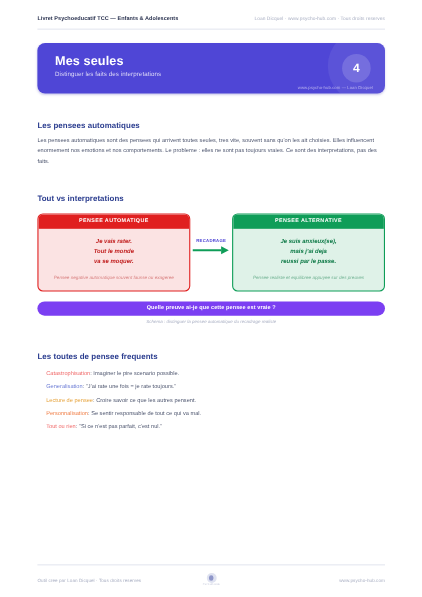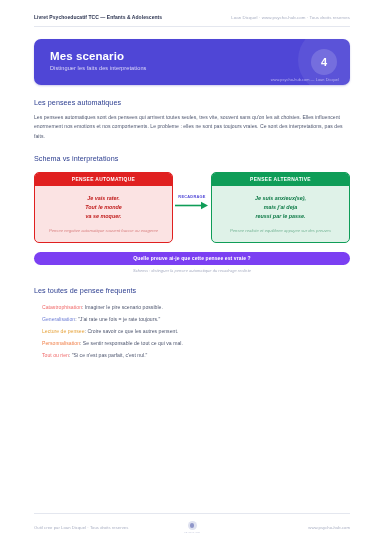--- a/index.html
+++ b/index.html
@@ -101,23 +101,23 @@
     right: 11px;
     bottom: 3px;
     color: #b9b2ee;
     font-size: 3.9px;
     letter-spacing: 0.05px;
   }
 
   
   .sec-title {
     font-size: 7.2px;
-    font-weight: normal;
+    font-weight: bold;
     color: #2b3d8f;
-    margin-top: 13px;
+    margin-top: 24px;
     margin-bottom: 6px;
     letter-spacing: 0.05px;
   }
   .para {
     font-size: 5.1px;
     line-height: 1.85;
     color: #4e566f;
     margin: 0;
     letter-spacing: 0.03px;
   }
@@ -281,29 +281,29 @@
 <div class="page">
 
   <div class="topbar">
     <div class="topbar-title">Livret Psychoeducatif TCC — Enfants &amp; Adolescents</div>
     <div class="topbar-meta">Loan Dicquel · www.psycho-hub.com · Tous droits reserves</div>
   </div>
 
   <div class="hero">
     <div class="hero-deco"></div>
     <div class="hero-badge">4</div>
-    <div class="hero-title">Mes scenario</div>
+    <div class="hero-title">Mes seules</div>
     <div class="hero-sub">Distinguer les faits des interpretations</div>
     <div class="hero-foot">www.psycho-hub.com — Loan Dicquel</div>
   </div>
 
   <div class="sec-title">Les pensees automatiques</div>
   <p class="para">Les pensees automatiques sont des pensees qui arrivent toutes seules, tres vite, souvent sans qu'on les ait choisies. Elles influencent enormement nos emotions et nos comportements. Le probleme : elles ne sont pas toujours vraies. Ce sont des interpretations, pas des faits.</p>
 
-  <div class="sec-title">Schema vs interpretations</div>
+  <div class="sec-title">Tout vs interpretations</div>
 
   <div class="compare">
 
     <div class="card card-red">
       <div class="card-head">PENSEE AUTOMATIQUE</div>
       <div class="card-body">
         <div class="card-line">Je vais rater.</div>
         <div class="card-line">Tout le monde</div>
         <div class="card-line">va se moquer.</div>
         <div class="card-note">Pensee negative automatique souvent fausse ou exageree</div>

